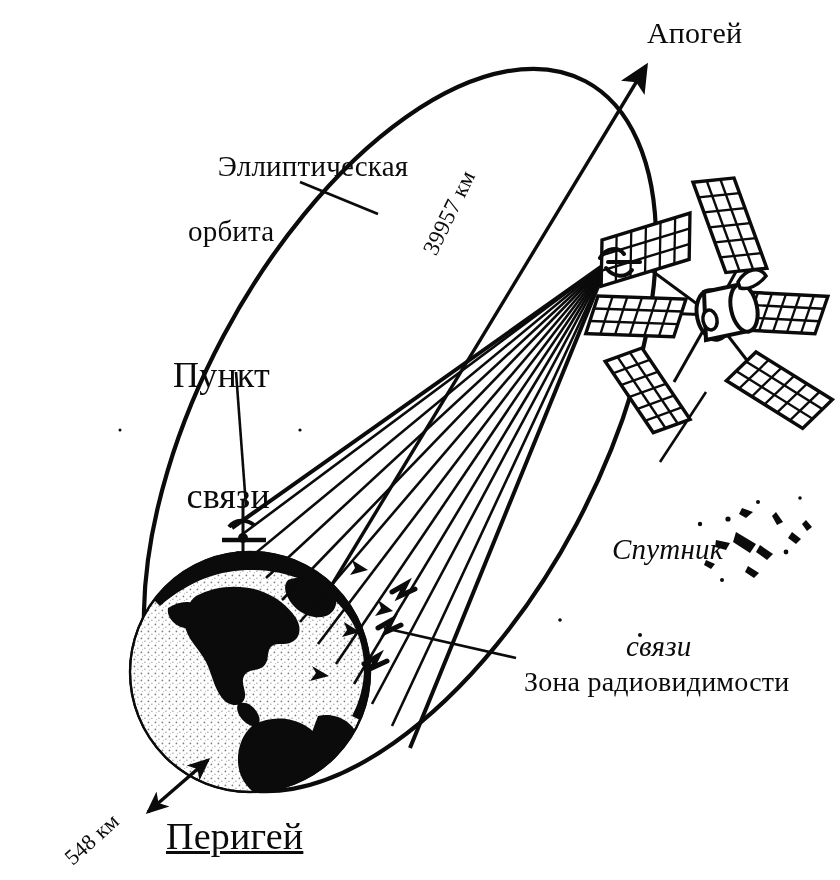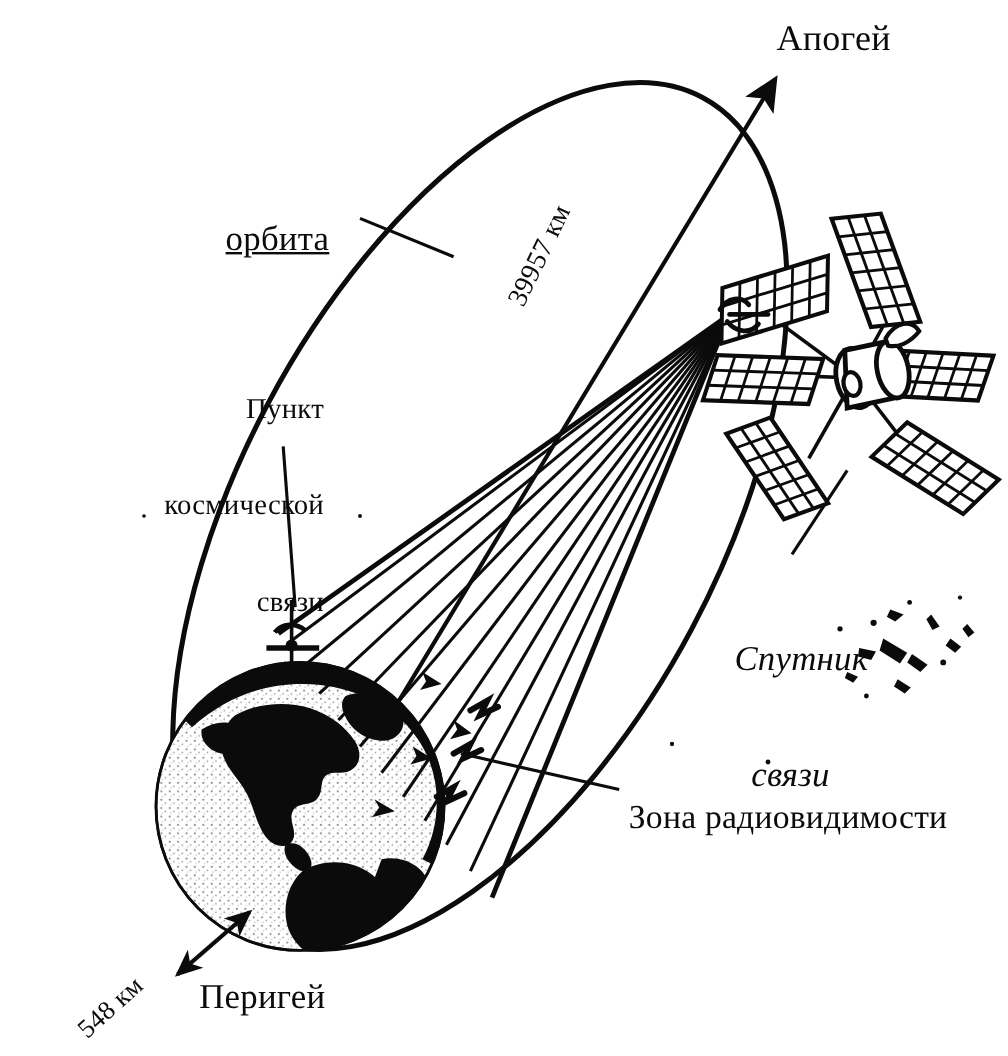--- a/index.html
+++ b/index.html
@@ -40,43 +40,44 @@
   }
   #label-apogee {
     left: 647px; top: 16px;
     font-size: 30px;
   }
   #label-orbit {
     left: 188px; top: 118px;
     font-size: 29px;
     text-align: left;
   }
-  #label-orbit .l2 { display:block;text-decoration:underline; }
+  #label-orbit .l2 { display:block; }
   #label-station {
     left: 52px; top: 274px;
     width: 218px;
-    font-size: 24px;
+    font-size: 36px;
     text-align: right;
   }
   #label-station span { display:block; }
   #label-satellite {
     left: 612px; top: 468px;
     font-size: 29px;
     text-align: left;
   }
   #label-satellite span { display:block;font-style:italic; }
   #label-satellite .l2 { margin-left: 14px; }
   #label-zone {
     left: 524px; top: 640px;
     font-size: 28px;
     margin-top: 26px;
   }
   #label-perigee {
     left: 166px; top: 815px;
-    font-size: 29px;
+    font-size: 38px;
+    text-decoration: underline;
   }
   #label-apogee-dist {
     left: 418px; top: 248px;
     font-size: 23px;
     transform: rotate(-64deg);
     transform-origin: left top;
   }
   #label-perigee-dist {
     left: 60px; top: 852px;
     font-size: 22px;
@@ -340,26 +341,26 @@
       <circle cx="560" cy="620" r="1.8"></circle>
       <circle cx="300" cy="430" r="1.6"></circle>
       <circle cx="640" cy="635" r="2"></circle>
       <circle cx="120" cy="430" r="1.5"></circle>
     </g>
   </svg>
 
   <div class="lbl" id="label-apogee">Апогей</div>
 
   <div class="lbl" id="label-orbit">
+    <span class="l1">Эллиптическая</span>
     <span class="l2">орбита</span>
   </div>
 
   <div class="lbl" id="label-station">
     <span>Пункт</span>
-    <span>космической</span>
     <span>связи</span>
   </div>
 
   <div class="lbl" id="label-satellite">
     <span class="l1">Спутник</span>
     <span class="l2">связи</span>
   </div>
 
   <div class="lbl" id="label-zone">Зона радиовидимости</div>
 

